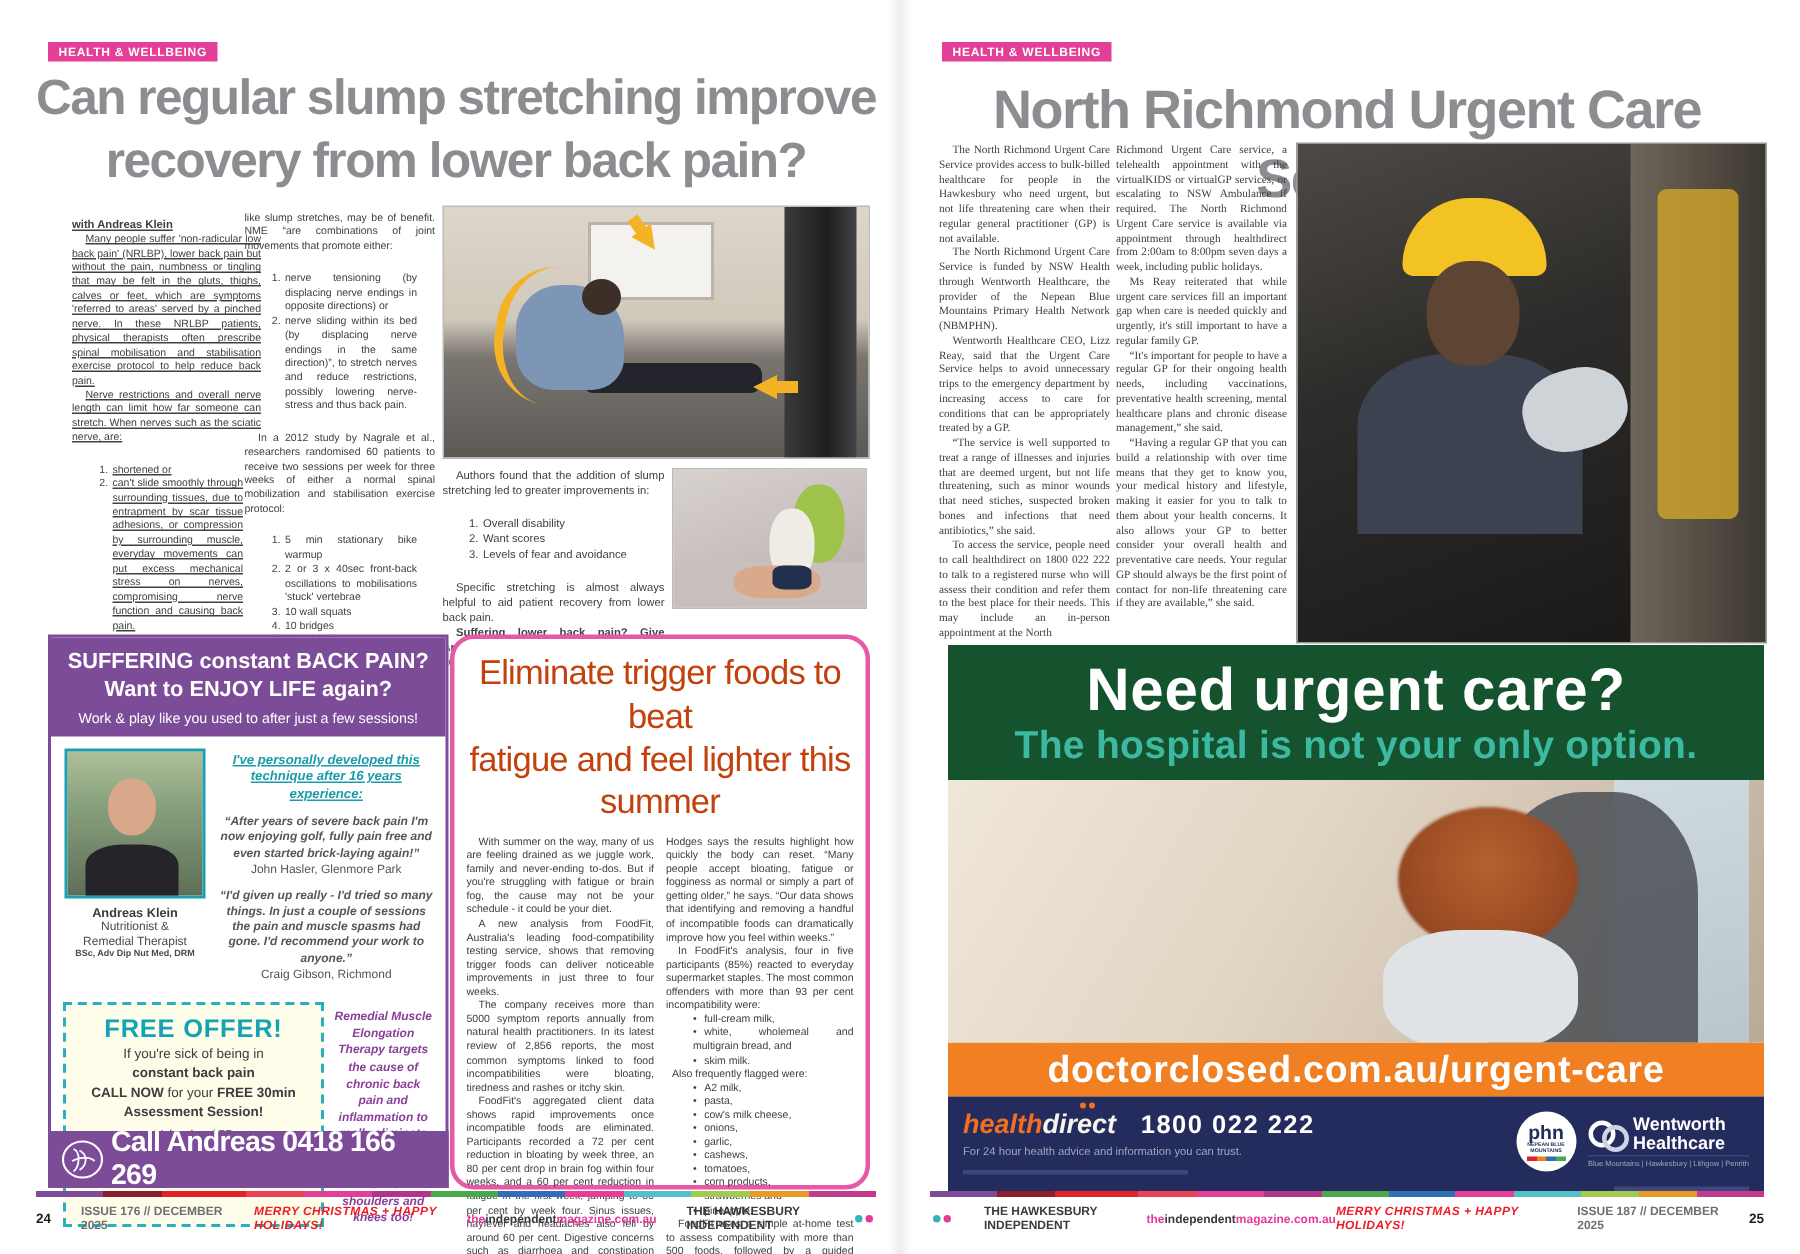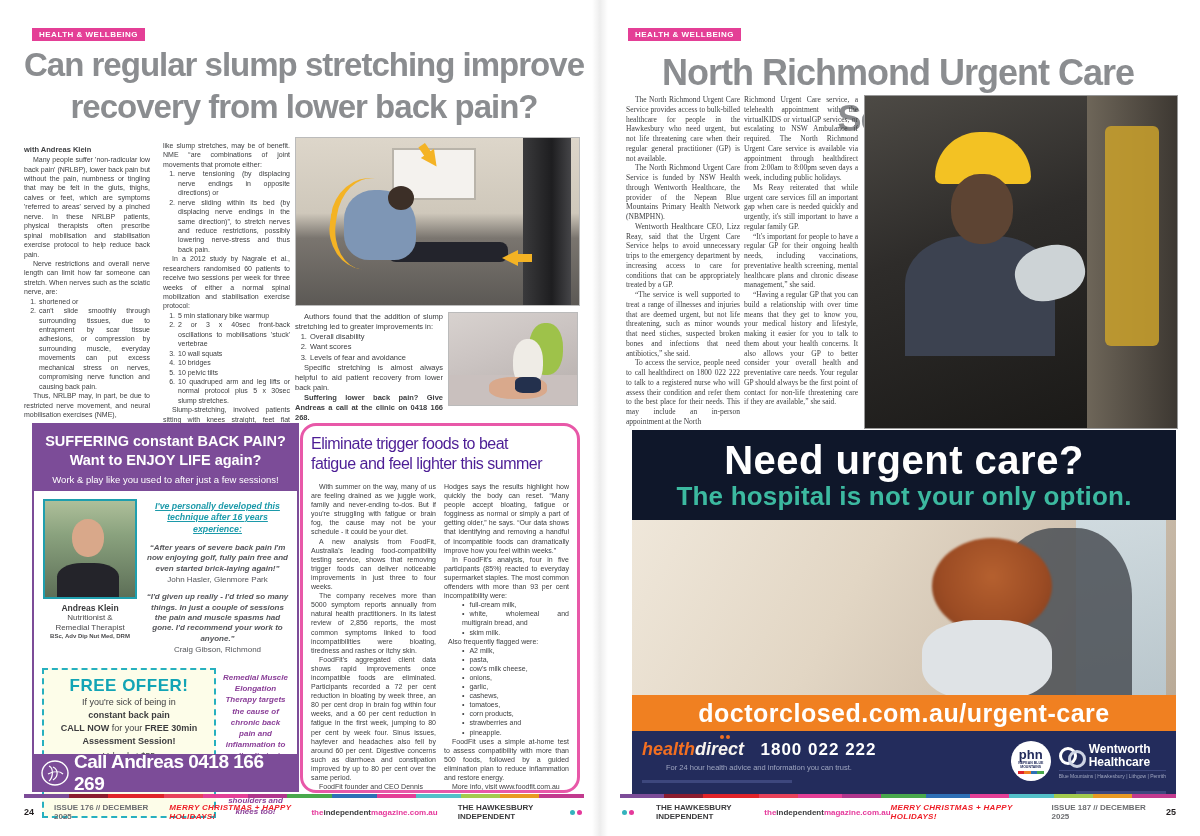--- a/index.html
+++ b/index.html
@@ -7,24 +7,24 @@
   .page{position:absolute;top:24px;height:800px;}
   #pageL{left:24px;width:560px;}
   #pageR{left:620px;width:556px;}
   .gutter{position:absolute;left:592px;top:0;width:16px;height:836px;background:linear-gradient(90deg,rgba(0,0,0,0) 0%,rgba(0,0,0,.07) 50%,rgba(0,0,0,0) 100%);}
   .badge{position:absolute;left:8px;top:4px;background:#e43f96;color:#fff;font-size:8px;font-weight:bold;letter-spacing:.5px;padding:2px 7px;}
   .headline{position:absolute;left:0;right:0;text-align:center;color:#8b8d90;font-weight:bold;letter-spacing:-1px;line-height:1.28;}
   #pageL .headline{top:20px;font-size:33px;}
   #pageR .headline{top:26px;font-size:36px;}
   .bodytxt{font-size:7px;line-height:1.35;color:#3f4042;text-align:justify;}
   .bodytxt p{margin:0;text-indent:9px;}
-  .bodytxt ol{margin:0;padding-left:14px;}
+  .bodytxt ol{margin:12px;padding-left:14px;}
   .bodytxt ol li{margin:0;padding-left:1px;}
   .byline{font-weight:bold;font-size:7.5px;margin:0 0 7px 0;text-indent:0 !important;}
-  .colL1{position:absolute;left:0;top:121px;width:126px;}
+  .colL1{position:absolute;left:24px;top:121px;width:126px;text-decoration:underline;}
   .colL2{position:absolute;left:139px;top:117px;width:127px;}
   .colL3{position:absolute;left:271px;top:113px;width:285px;}
   .photo-frame{border:1px solid #bbb;overflow:hidden;position:relative;}
   .gymphoto{width:283px;height:167px;background:linear-gradient(180deg,#ddd6ca 0%,#cfc8bb 45%,#7a756f 60%,#5c5955 100%);}
   .gym-rack{position:absolute;right:8px;top:0;width:48px;height:100%;background:linear-gradient(90deg,#3a3a3c,#1e1e20 60%,#454548);}
   .gym-board{position:absolute;left:96px;top:10px;width:80px;height:48px;background:#f4f2ee;border:2px solid #b9b4aa;}
   .man-body{position:absolute;left:48px;top:52px;width:72px;height:70px;background:#7e96b5;border-radius:42% 50% 30% 35%;}
   .man-legs{position:absolute;left:92px;top:104px;width:120px;height:20px;background:#23242c;border-radius:8px;}
   .man-head{position:absolute;left:92px;top:48px;width:26px;height:24px;background:#3c2f27;border-radius:50%;}
   .arc-band{position:absolute;left:34px;top:40px;width:70px;height:92px;border-left:6px solid #f4b324;border-radius:50%/46%;transform:rotate(8deg);}
@@ -65,21 +65,21 @@
   .offer-line{font-size:9px;color:#3d3d3f;line-height:1.45;}
   .offer-bold{font-weight:bold;}
   .offer-val{font-size:8.5px;margin-top:2px;}
   .side-note{flex:1;color:#8a3f98;font-weight:bold;font-style:italic;font-size:8px;line-height:1.4;text-align:center;padding-top:4px;}
   .call-bar{position:absolute;left:-2px;bottom:-2px;width:263px;height:34px;background:#7c4c98;border:2px solid #7c4c98;display:flex;align-items:center;}
   .clinic-logo{width:30px;height:30px;margin:0 4px 0 6px;flex:none;}
   .call-text{color:#fff;font-weight:bold;font-size:19px;letter-spacing:-.5px;}
 
   
   .art-foods{position:absolute;left:276px;top:399px;width:280px;height:370px;border:3px solid #e858a8;border-radius:16px;background:#fff;padding:6px 8px;box-sizing:border-box;}
-  .art-title{text-align:left;color:#4c1d95;font-size:16px;line-height:1.25;letter-spacing:-.5px;margin:2px 0 8px;}
+  .art-title{text-align:center;color:#c2410c;font-size:23px;line-height:1.25;letter-spacing:-.5px;margin:2px 0 8px;}
   .art-cols{display:flex;gap:8px;}
   .art-col{width:128px;font-size:7px;line-height:1.3;text-align:justify;color:#3f4042;}
   .art-col p{margin:0;text-indent:8px;}
   .art-col ul{margin:0;padding-left:18px;list-style:none;}
   .art-col ul li:before{content:"\2022";margin-right:5px;}
   .art-col ul li{text-indent:0;}
 
   
   .strip{position:absolute;left:0;top:770px;width:100%;height:4px;
     background:linear-gradient(90deg,#7c4c98 0 8%,#8c1d2f 8% 15%,#e02329 15% 25%,#e8425a 25% 32%,#e43f96 32% 40%,#b0368c 40% 47%,#49a84c 47% 55%,#2e6fb5 55% 63%,#e43f96 63% 70%,#53c0c8 70% 78%,#a3ca4e 78% 85%,#e89a23 85% 92%,#c23a8e 92% 100%);}
@@ -103,38 +103,38 @@
   .mech-photo{position:absolute;left:244px;top:71px;width:312px;height:332px;border:1px solid #999;background:linear-gradient(160deg,#4d4a45 0%,#2e2c2a 40%,#181715 100%);overflow:hidden;}
   .mech-machine{position:absolute;right:0;top:0;width:90px;height:100%;background:linear-gradient(90deg,#6e6659,#3d3832);}
   .mech-yellow{position:absolute;right:18px;top:30px;width:54px;height:220px;background:#caa12c;border-radius:6px;opacity:.85;}
   .hardhat{position:absolute;left:70px;top:36px;width:96px;height:52px;background:#f3c223;border-radius:50px 50px 8px 8px;}
   .mech-face{position:absolute;left:86px;top:78px;width:62px;height:70px;background:#5d4433;border-radius:46%;}
   .mech-shirt{position:absolute;left:40px;top:140px;width:150px;height:120px;background:#3c4250;border-radius:40% 40% 0 0;}
   .mech-glove{position:absolute;left:150px;top:150px;width:70px;height:54px;background:#cdd3d6;border-radius:45%;transform:rotate(-15deg);}
 
   
   .ad-urgent{position:absolute;left:12px;top:406px;width:544px;height:358px;}
-  .au-head{background:#0f172a;height:90px;text-align:center;overflow:hidden;}
+  .au-head{background:#14532d;height:90px;text-align:center;overflow:hidden;}
   .au-h1{color:#fff;font-weight:bold;font-size:40px;letter-spacing:.5px;margin-top:8px;line-height:1.1;}
   .au-h2{color:#3cb9a0;font-weight:bold;font-size:26px;letter-spacing:.2px;line-height:1.1;}
   .au-photo{height:175px;background:linear-gradient(120deg,#efe7da 0%,#e2d6c4 40%,#cdbfae 75%,#b9aa97 100%);position:relative;overflow:hidden;}
   .kid-hair{position:absolute;left:300px;top:18px;width:120px;height:96px;background:radial-gradient(circle at 50% 40%,#b5602f 0%,#9c4c24 60%,#7e3c1d 100%);border-radius:50%;filter:blur(1px);}
   .mum{position:absolute;left:360px;top:8px;width:140px;height:170px;background:#4a4f55;border-radius:45% 40% 0 0;opacity:.85;}
   .kid-body{position:absolute;left:290px;top:100px;width:130px;height:80px;background:#dfe3e6;border-radius:40%;}
   .window{position:absolute;right:10px;top:0;width:90px;height:175px;background:linear-gradient(180deg,#cfe0ea,#b9cdd9);opacity:.8;}
   .au-url{background:#f08021;height:36px;display:flex;align-items:center;justify-content:center;color:#fff;font-weight:bold;font-size:25px;letter-spacing:.5px;}
   .au-foot{background:#232c5c;height:67px;position:relative;display:flex;align-items:flex-start;padding:8px 10px 0;box-sizing:border-box;}
   .hd-block{flex:1;}
   .hd-logo{font-style:italic;font-weight:bold;font-size:18px;position:relative;display:inline-block;}
   .hd-a{color:#f26f21;}
   .hd-b{color:#f7f3ee;}
   .hd-dots{position:absolute;right:14px;top:-4px;display:flex;gap:2px;}
   .hd-dots i{width:4px;height:4px;border-radius:50%;background:#f26f21;display:inline-block;}
   .hd-phone{color:#fff;font-weight:bold;font-size:17px;margin-left:12px;letter-spacing:1px;}
-  .hd-tag{color:#9fa6c0;font-size:7.5px;margin-top:3px;margin-left:24px;}
+  .hd-tag{color:#9fa6c0;font-size:7.5px;margin-top:3px;}
   .hd-fine{width:150px;height:3px;background:#3d477d;margin-top:8px;}
   .logos{display:flex;gap:8px;align-items:center;margin-top:2px;}
   .phn-circle{width:40px;height:40px;border-radius:50%;background:#fff;display:flex;flex-direction:column;align-items:center;justify-content:center;line-height:1;}
   .phn-word{color:#232c5c;font-weight:bold;font-size:13px;}
   .phn-sub{color:#232c5c;font-size:3.5px;font-weight:bold;margin-top:1px;text-align:center;}
   .phn-bar{width:26px;height:3px;margin-top:2px;background:linear-gradient(90deg,#e02329 0 25%,#f08021 25% 50%,#2e6fb5 50% 75%,#49a84c 75% 100%);}
   .ww{display:flex;flex-direction:column;}
   .ww-top{display:flex;align-items:center;gap:4px;}
   .ww-icon{position:relative;width:26px;height:22px;}
   .ww-icon i{position:absolute;border:3px solid #fff;border-radius:50%;width:12px;height:12px;}

